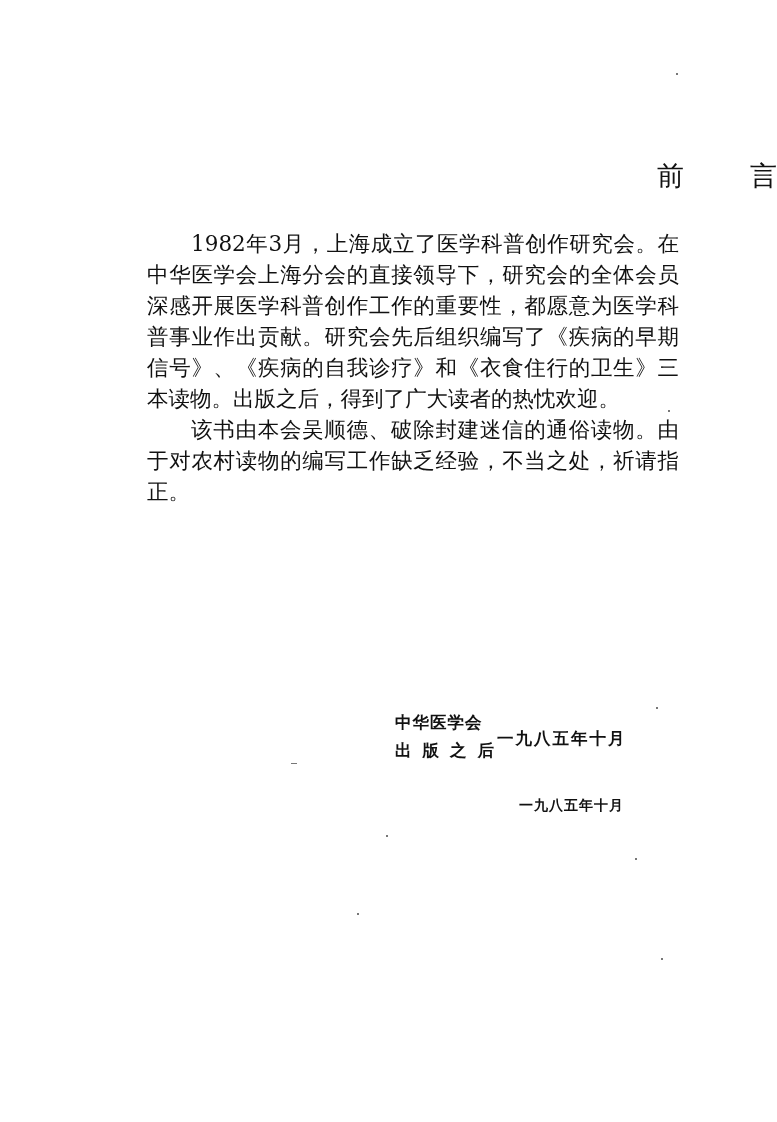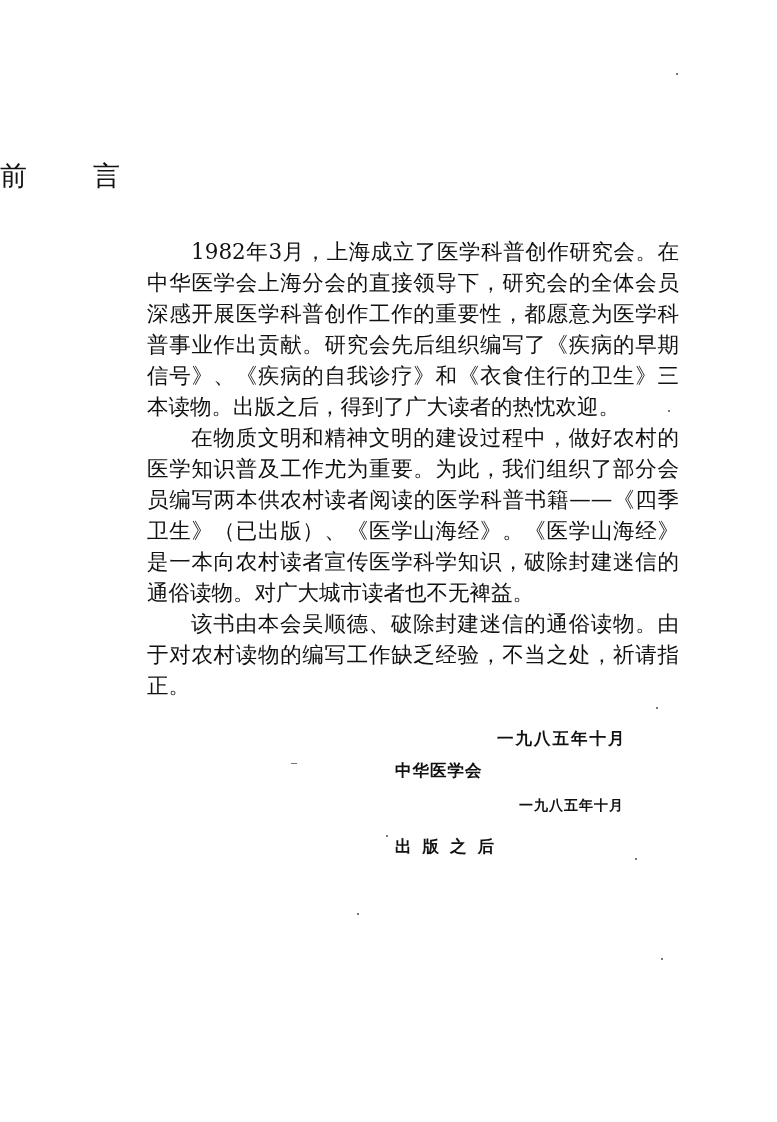--- a/index.html
+++ b/index.html
@@ -1,52 +1,51 @@
 <!DOCTYPE html>
 <html><head>
 <meta charset="utf-8">
 <style>
   html, body { margin:0; padding:0; }
   body {
     width:777px; height:1122px; background:#ffffff; position:relative; overflow:hidden;
     font-family: "DejaVu Serif", "Liberation Serif", serif; color:#111;
   }
   .title {
-    position:absolute; top:158px; left:0; width:777px; text-align:left;
+    position:absolute; top:158px; left:0; width:777px; text-align:right;
     font-size:27px; letter-spacing:0; color:#111;
   }
   .title span { display:inline-block; }
   .title .gap { width:66px; }
   .body {
-    position:absolute; left:147px; top:236px; width:532px;
+    position:absolute; left:147px; top:228px; width:532px;
     font-size:21.5px; line-height:31px; text-align:justify; text-justify:inter-character;
   }
   .body p { margin:0; text-indent:2.05em; }
   .sig {
     position:absolute; left:395px; top:712px; font-size:16.5px; font-weight:bold;
   }
   .sig .col1 { position:absolute; left:0; top:0; width:120px; }
-  .sig .row { display:block; height:28px; letter-spacing:1px; white-space:nowrap;margin-top:48px; }
+  .sig .row { display:block; height:28px; letter-spacing:1px; white-space:nowrap; }
   .sig .row2 { letter-spacing:11px; }
   .sig .col2 { position:absolute; left:102px; top:16px; white-space:nowrap; letter-spacing:2px; }
   .date {
     position:absolute; left:519px; top:797px; font-size:14px; font-weight:bold; letter-spacing:1px;
   }
   .speck { position:absolute; width:2px; height:2px; background:#777; }
 </style>
 </head>
 <body>
 
 <div class="title">
   <span>前</span><span class="gap"></span><span>言</span>
 </div>
 
 <div class="body">
   <p>1982年3月，上海成立了医学科普创作研究会。在中华医学会上海分会的直接领导下，研究会的全体会员深感开展医学科普创作工作的重要性，都愿意为医学科普事业作出贡献。研究会先后组织编写了《疾病的早期信号》、《疾病的自我诊疗》和《衣食住行的卫生》三本读物。出版之后，得到了广大读者的热忱欢迎。</p>
-  <p>在物质文明和精神文明的建设过程中，做好农村的医学知识普及工作尤为重要。为此，我们组织了部分会员编写两本供农村读者阅读的医学科普书籍——《四季卫生》（已出版）、《医学山海经》。《医学山海经》是一本向农村读者宣传医学科学知识，破除封建迷信的通俗读物。对广大城市读者也不无裨益。</p>
   <p>该书由本会吴顺德、破除封建迷信的通俗读物。由于对农村读物的编写工作缺乏经验，不当之处，祈请指正。</p>
 </div>
 
 <div class="sig">
   <div class="col1">
     <span class="row">中华医学会</span>
     <span class="row row2">出版之后</span>
   </div>
   <div class="col2">一九八五年十月</div>
 </div>

